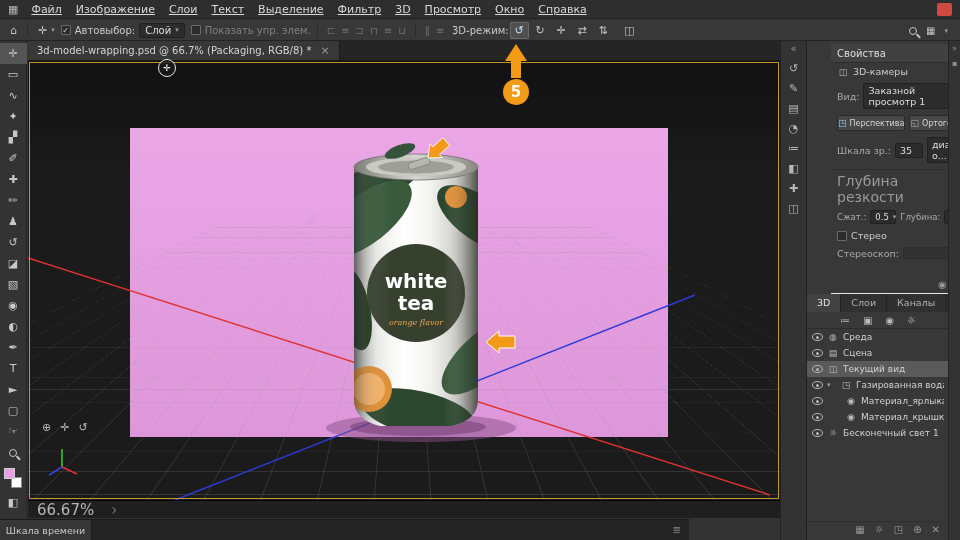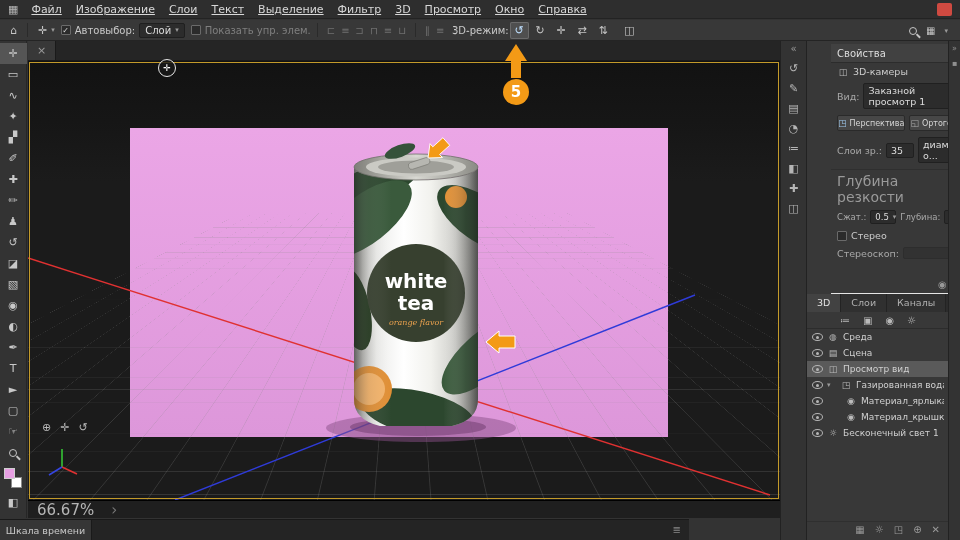--- a/index.html
+++ b/index.html
@@ -184,20 +184,21 @@
 
     <span class="ob-right">
       <span class="magicon"></span>
       <span>▦</span>
       <span class="caret">▾</span>
     </span>
   </div>
 
   <div class="tabbar">
     <span class="doc-tab">
+      <span>3d-model-wrapping.psd @ 66.7% (Packaging, RGB/8) *</span>
       <span class="tab-close">×</span>
     </span>
   </div>
 
   <div class="toolcol">
     <div class="tool sel">
         <span>✛</span>
       </div>
     <div class="tool">
         <span>▭</span>
@@ -396,21 +397,21 @@
         <span class="btn2">
           <span class="bic">◳</span>
           <span>Перспектива</span>
         </span>
         <span class="btn2 off">
           <span class="bic">◱</span>
           <span>Ортогональный</span>
         </span>
       </div>
       <div class="prow">
-        <span class="plabel">Слои зр.:</span>
+        <span class="plabel">Шкала зр.:</span>
         <span class="pfield" style="width:28px">
           <span>35</span>
         </span>
         <span class="pfield grow">
           <span>диаметр о...</span>
           <span class="caret">▾</span>
         </span>
       </div>
       <div class="pdivider"></div>
       <div class="sect">Глубина резкости</div>
@@ -461,21 +462,21 @@
         <span class="tlabel">Среда</span>
       </div>
       <div class="trow">
         <span class="eye"></span>
         <span class="ticon">▤</span>
         <span class="tlabel">Сцена</span>
       </div>
       <div class="trow sel">
         <span class="eye"></span>
         <span class="ticon">◫</span>
-        <span class="tlabel">Просмотр вид</span>
+        <span class="tlabel">Текущий вид</span>
       </div>
       <div class="trow">
         <span class="eye"></span>
         <span class="tcaret">▾</span>
         <span class="ticon">◳</span>
         <span class="tlabel">Газированная вода</span>
       </div>
       <div class="trow">
         <span class="eye"></span>
         <span class="tind"></span>

